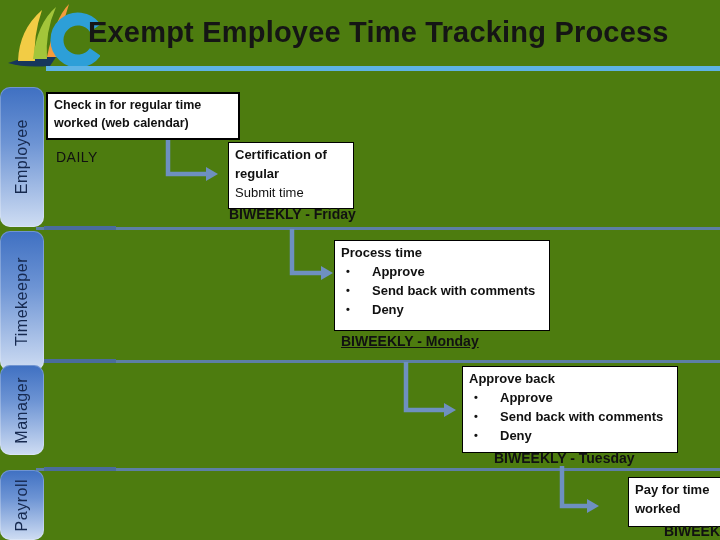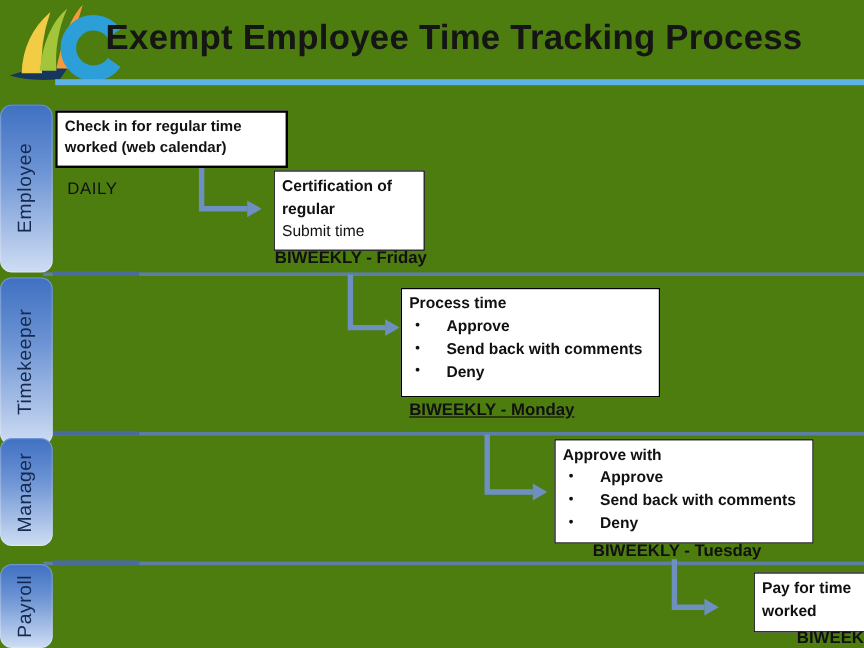--- a/index.html
+++ b/index.html
@@ -146,21 +146,21 @@
       <span class="btxt">Send back with comments</span>
     </div>
     <div class="bullet-row">
       <span class="marker">•</span>
       <span class="btxt">Deny</span>
     </div>
   </div>
   <div class="abs freq" id="freq-monday">BIWEEKLY - Monday</div>
 
   <div class="abs pbox" id="box-approve">
-    <div>Approve with</div>
+    <div>Approve back</div>
     <div class="bullet-row">
       <span class="marker">•</span>
       <span class="btxt">Approve</span>
     </div>
     <div class="bullet-row">
       <span class="marker">•</span>
       <span class="btxt">Send back with comments</span>
     </div>
     <div class="bullet-row">
       <span class="marker">•</span>

